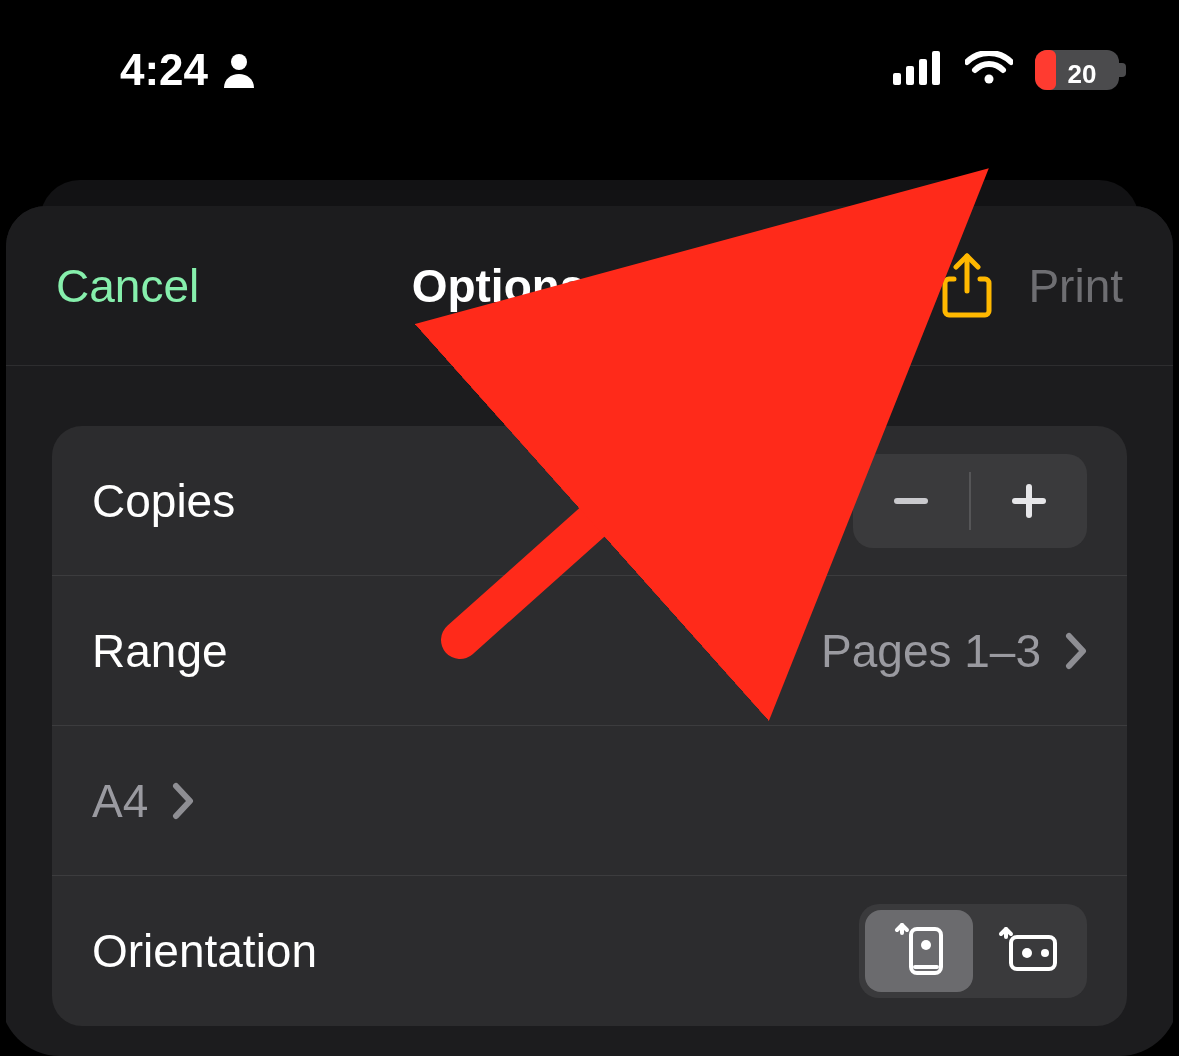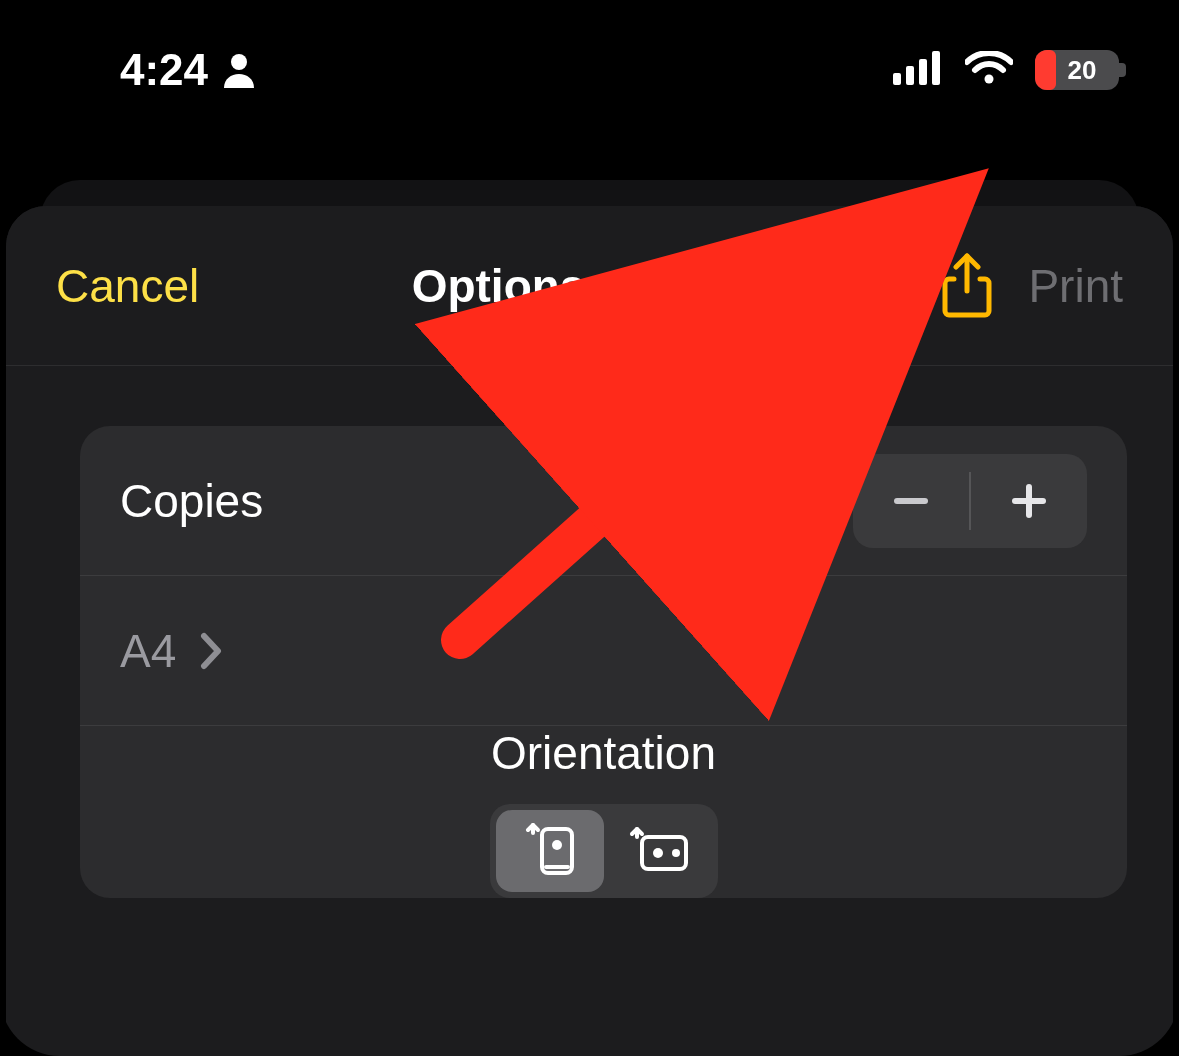--- a/index.html
+++ b/index.html
@@ -46,21 +46,21 @@
     align-items: center;
     gap: 22px;
   }
   .battery {
     position: relative;
     width: 84px;
     height: 40px;
     background: #4b4b4d;
     border-radius: 12px;
     display: flex;
-    align-items: center;
+    align-items: flex-end;
   }
   .battery::after {
     content: "";
     position: absolute;
     right: -7px;
     top: 13px;
     width: 7px;
     height: 14px;
     background: #4b4b4d;
     border-radius: 0 4px 4px 0;
@@ -111,21 +111,21 @@
     height: 160px;
     display: flex;
     align-items: center;
     padding: 0 50px;
     border-bottom: 1px solid rgba(255,255,255,0.08);
     background: #1c1c1e;
   }
   .nav-left {
     flex: 1;
     text-align: left;
-    color: #fde047;
+    color: #86efac;
     font-size: 46px;
     font-weight: 400;
   }
   .nav-title {
     flex: 1;
     color: #fff;
     font-size: 46px;
     font-weight: 700;
   }
   .nav-right {
@@ -143,21 +143,20 @@
   }
 
   
   .content {
     padding: 60px 46px 0;
   }
   .group {
     background: #2c2c2e;
     border-radius: 30px;
     overflow: hidden;
-    margin-left: 28px;
   }
   .row {
     min-height: 150px;
     display: flex;
     align-items: center;
     padding: 0 40px;
     border-bottom: 1px solid rgba(255,255,255,0.08);
     gap: 24px;
   }
   .row:last-child { border-bottom: none; }
@@ -310,31 +309,40 @@
             <div class="stepper-sep"></div>
             <button>
               <svg width="34" height="34" viewBox="0 0 34 34" fill="#e6e6e9">
                 <rect x="14" y="0" width="6" height="34" rx="3"></rect>
                 <rect x="0" y="14" width="34" height="6" rx="3"></rect>
               </svg>
             </button>
           </div>
         </div>
 
+        <div class="row">
+          <div class="row-label">Range</div>
+          <div class="row-value">Pages 1–3</div>
+          <span class="chevron">
+            <svg width="22" height="38" viewBox="0 0 22 38" fill="none" stroke="#8e8e93" stroke-width="6" stroke-linecap="round" stroke-linejoin="round">
+                <path d="M4 4 L18 19 L4 34"></path>
+              </svg>
+          </span>
+        </div>
 
         <div class="row">
           <div class="row-value">A4</div>
           <span class="chevron">
             <svg width="22" height="38" viewBox="0 0 22 38" fill="none" stroke="#8e8e93" stroke-width="6" stroke-linecap="round" stroke-linejoin="round">
                 <path d="M4 4 L18 19 L4 34"></path>
               </svg>
           </span>
         </div>
 
-        <div class="row" style="border-bottom:none;flex-direction:column;">
+        <div class="row" style="border-bottom:none;">
           <div class="row-label">Orientation</div>
           <div class="segmented">
             <div class="seg selected">
               <svg width="56" height="56" viewBox="0 0 56 56" fill="none" stroke="#fff" stroke-width="4" stroke-linecap="round" stroke-linejoin="round">
                 <path d="M11 10 L11 2 L16 7"></path>
                 <path d="M11 2 L6 7"></path>
                 <rect x="20" y="6" width="30" height="44" rx="6"></rect>
                 <circle cx="35" cy="22" r="5" fill="#fff" stroke="none"></circle>
                 <path d="M24 44 h22" stroke-width="4"></path>
               </svg>

